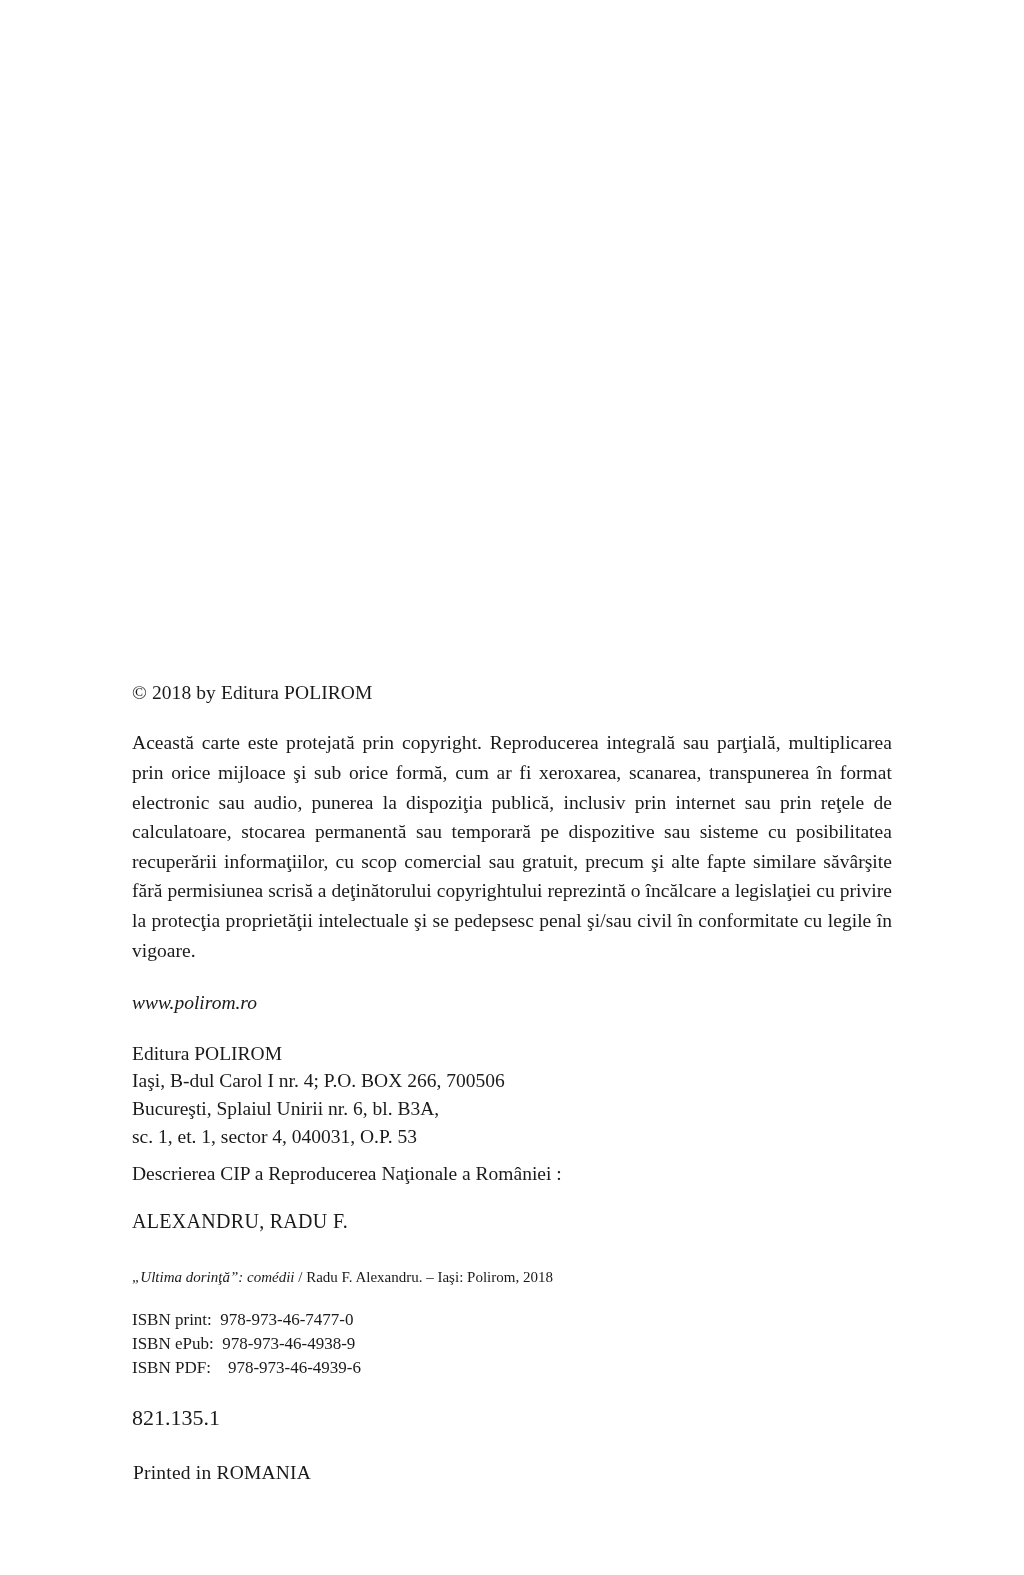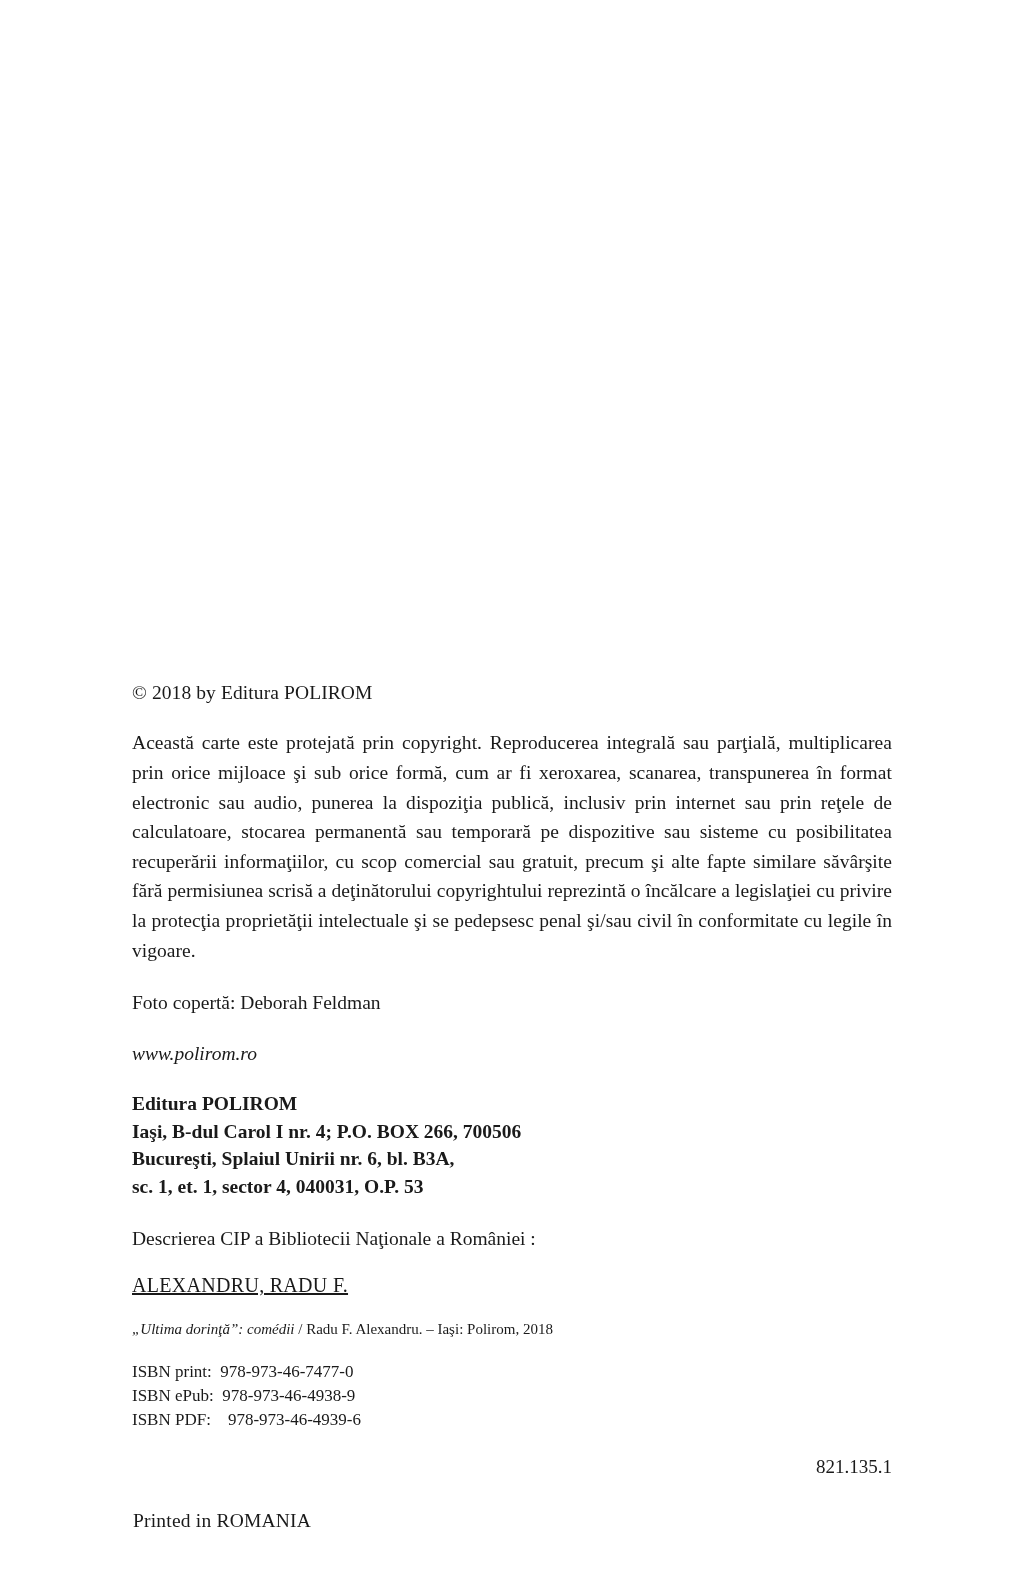--- a/index.html
+++ b/index.html
@@ -48,93 +48,89 @@
   }
   .website {
     font-size: 19.5px;
     font-style: italic;
     line-height: 1.45;
     margin: 0 0 22px 0;
   }
   .address-block {
     font-size: 19.5px;
     line-height: 1.42;
-    margin: 0 0 24px 0;
-    font-weight: bold;
+    margin: 0 0 10px 0;
   }
   .address-block div {
     white-space: nowrap;
   }
   .cip-heading {
     font-size: 19.5px;
     line-height: 1.45;
     margin: 0 0 18px 0;
   }
   .indent-1 {
     margin-left: 34px;
   }
   .cip-author {
     font-size: 20px;
     line-height: 1.4;
-    margin: 0 0 20px 0;
+    margin: 0 0 32px 0;
     letter-spacing: 0.3px;
-    text-decoration: underline;
   }
   .cip-title {
     font-size: 15px;
     line-height: 1.4;
     margin: 0 0 20px 0;
   }
   .cip-title .italic {
     font-style: italic;
   }
   .isbn-block {
     font-size: 17px;
     line-height: 1.42;
     margin: 12px 0 22px 0;
   }
   .isbn-row {
     display: block;
     white-space: pre;
   }
   .classification {
-    font-size: 19px;
+    font-size: 22px;
     line-height: 1.42;
     margin: 0 0 26px 0;
-    text-align: right;
   }
   .printed {
     font-size: 19.5px;
     line-height: 1.42;
     margin: 1px;
     letter-spacing: 0.2px;
   }
 </style>
 </head>
 <body>
 
 <div class="page">
   <div class="content">
 
     <p class="copyright-line">© 2018 by Editura POLIROM</p>
 
     <p class="legal-block">Această carte este protejată prin copyright. Reproducerea integrală sau parţială, multipli­carea prin orice mijloace şi sub orice formă, cum ar fi xeroxarea, scanarea, transpunerea în format electronic sau audio, punerea la dispoziţia publică, inclusiv prin internet sau prin reţele de calculatoare, stocarea permanentă sau temporară pe dispozitive sau sisteme cu posibilitatea recuperării informaţiilor, cu scop comercial sau gratuit, precum şi alte fapte similare săvârşite fără permisiunea scrisă a deţinătorului copyrightului reprezintă o încăl­care a legislaţiei cu privire la protecţia proprietăţii intelectuale şi se pedepsesc penal şi/sau civil în conformitate cu legile în vigoare.</p>
 
-    <p class="simple-line">Foto copertă: Deborah Feldman</p>
 
     <p class="website">www.polirom.ro</p>
 
     <div class="address-block">
       <div>Editura POLIROM</div>
       <div>Iaşi, B-dul Carol I nr. 4; P.O. BOX 266, 700506</div>
       <div>Bucureşti, Splaiul Unirii nr. 6, bl. B3A,</div>
       <div>sc. 1, et. 1, sector 4, 040031, O.P. 53</div>
     </div>
 
-    <p class="cip-heading">Descrierea CIP a Bibliotecii Naţionale a României :</p>
+    <p class="cip-heading">Descrierea CIP a Reproducerea Naţionale a României :</p>
 
     <p class="cip-author indent-1">ALEXANDRU, RADU F.</p>
 
     <p class="cip-title indent-1"><span class="italic">„Ultima dorinţă”: comédii</span><span> / Radu F. Alexandru. – Iaşi: Polirom, 2018</span></p>
 
     <div class="isbn-block indent-1">
       <span class="isbn-row"><span>ISBN print:</span>&nbsp;&nbsp;<span>978-973-46-7477-0</span></span>
       <span class="isbn-row"><span>ISBN ePub:</span>&nbsp;&nbsp;<span>978-973-46-4938-9</span></span>
       <span class="isbn-row"><span>ISBN PDF:</span>&nbsp;&nbsp;&nbsp;&nbsp;<span>978-973-46-4939-6</span></span>
     </div>

